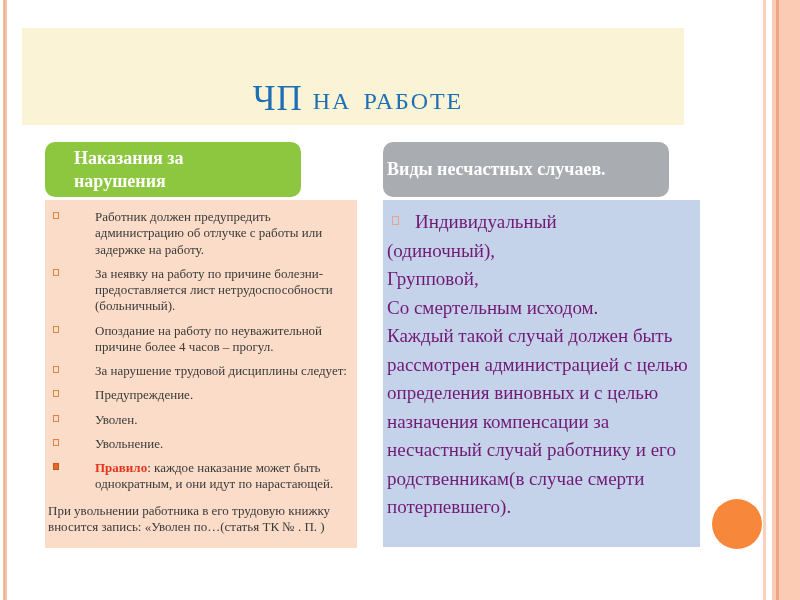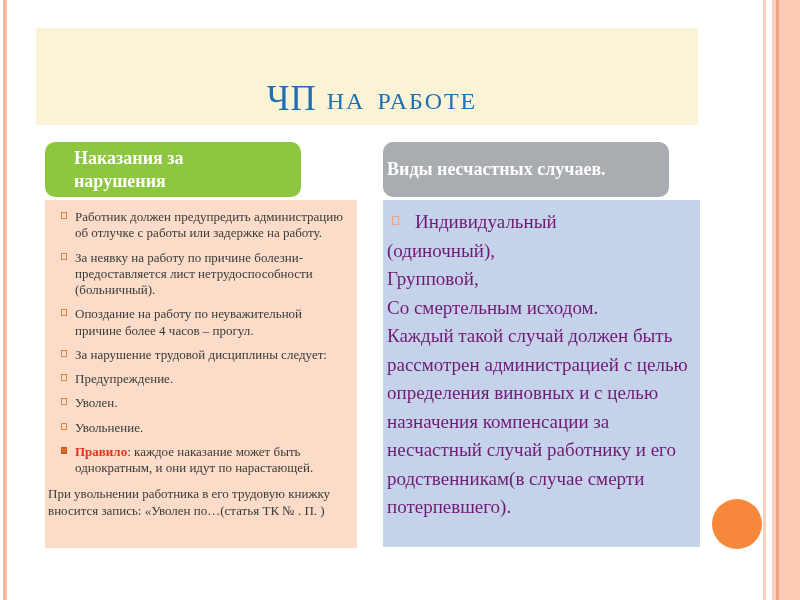--- a/index.html
+++ b/index.html
@@ -21,21 +21,21 @@
     background: linear-gradient(to right,
       #f6d2be 0px, #f6d2be 3px,
       #ffffff 3px, #ffffff 9px,
       #facfba 9px, #facfba 13px,
       #efa583 13px, #efa583 16px,
       #fbcbb3 16px, #fbcbb3 37px);
   }
 
   
   .title-box {
-    position: absolute; left: 36px; top: 28px; width: 662px; height: 97px;
+    position: absolute; left: 22px; top: 28px; width: 662px; height: 97px;
     background: #faf3d5;
     display: flex; justify-content: center; align-items: flex-end;
     padding-bottom: 9px;
     padding-left: 10px;
   }
   .title-main {
     color: #1f6fb5; font-size: 35px; line-height: 1;
     letter-spacing: 1px;
   }
   .title-rest {
@@ -58,21 +58,21 @@
     left: 383px; width: 286px; background: #a9acb0;
     display: flex; align-items: center; padding: 0 4px;
   }
 
   
   .body-left {
     position: absolute; left: 45px; top: 200px; width: 312px; height: 348px;
     background: #fbdcc8; color: #3a3a3a;
     padding: 9px 8px 0 0; font-size: 13px; line-height: 1.25;
   }
-  .li { position: relative; padding-left: 22px; margin-bottom: 8px; margin-left: 8px; }
+  .li { position: relative; padding-left: 50px; margin-bottom: 8px; }
   .li .sq {
     position: absolute; left: 8px; top: 3px;
     width: 6px; height: 7px;
     border: 1.5px solid #e08443; background: transparent;
   }
   .li .sq.filled { background: #e06a2b; border-color: #c8551d; }
   .lead-red { color: #e5351f; font-weight: bold; }
   .left-footer { padding: 2px 8px 0 3px; }
 
   

